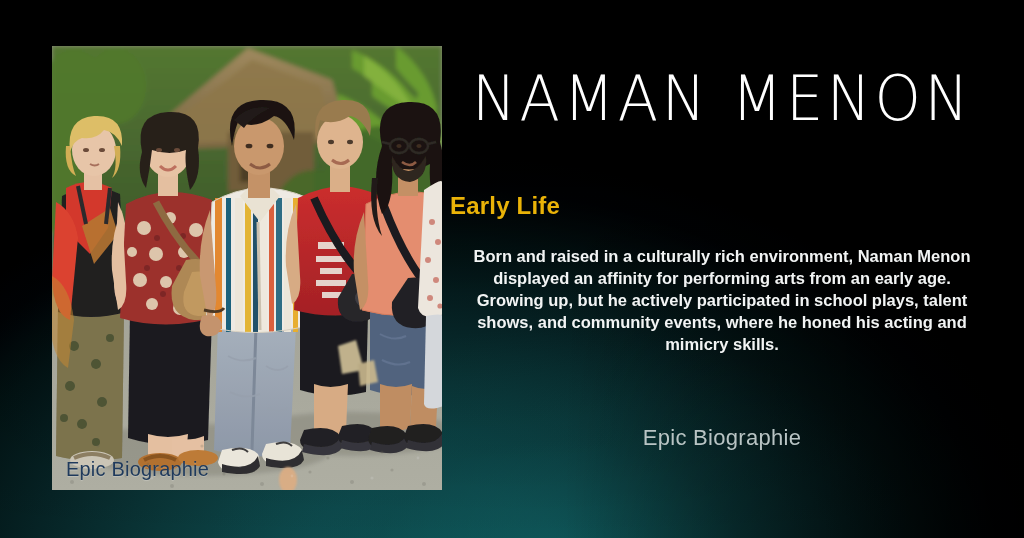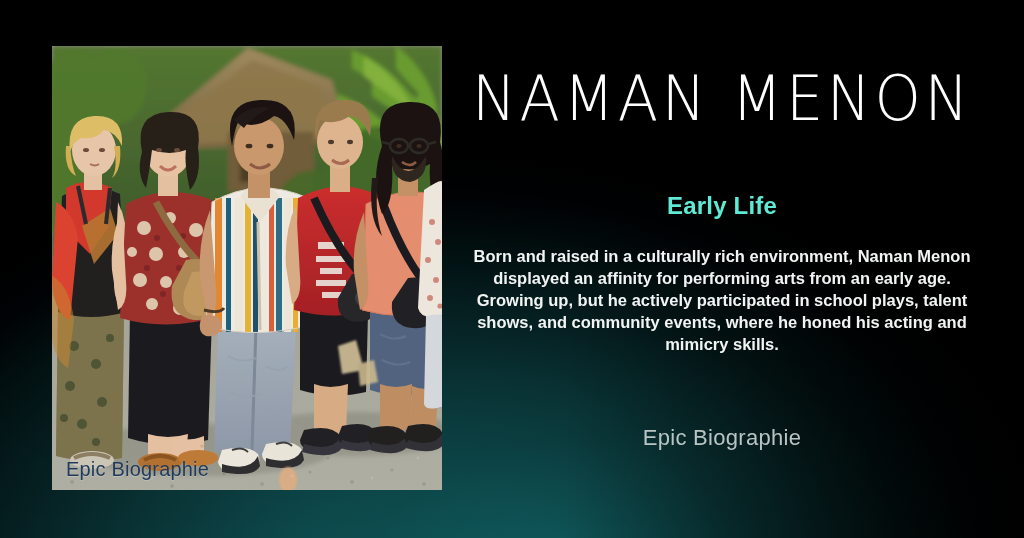--- a/index.html
+++ b/index.html
@@ -72,22 +72,21 @@
     letter-spacing: 3.5px;
     font-family: "DejaVu Sans", sans-serif;
     transform: scaleY(1.07);
     transform-origin: top center;
     white-space: nowrap;
   }
   #section-heading {
     position: absolute;
     left: 0; top: 192px;
     width: 544px;
-    text-align: center;
-    color: #5eead4;
+    color: #eab308;
     font-size: 24px;
     font-weight: bold;
     letter-spacing: .2px;
   }
   #body-text {
     position: absolute;
     left: 20px; top: 245px;
     width: 504px;
     text-align: center;
     color: #f2f4f4;

